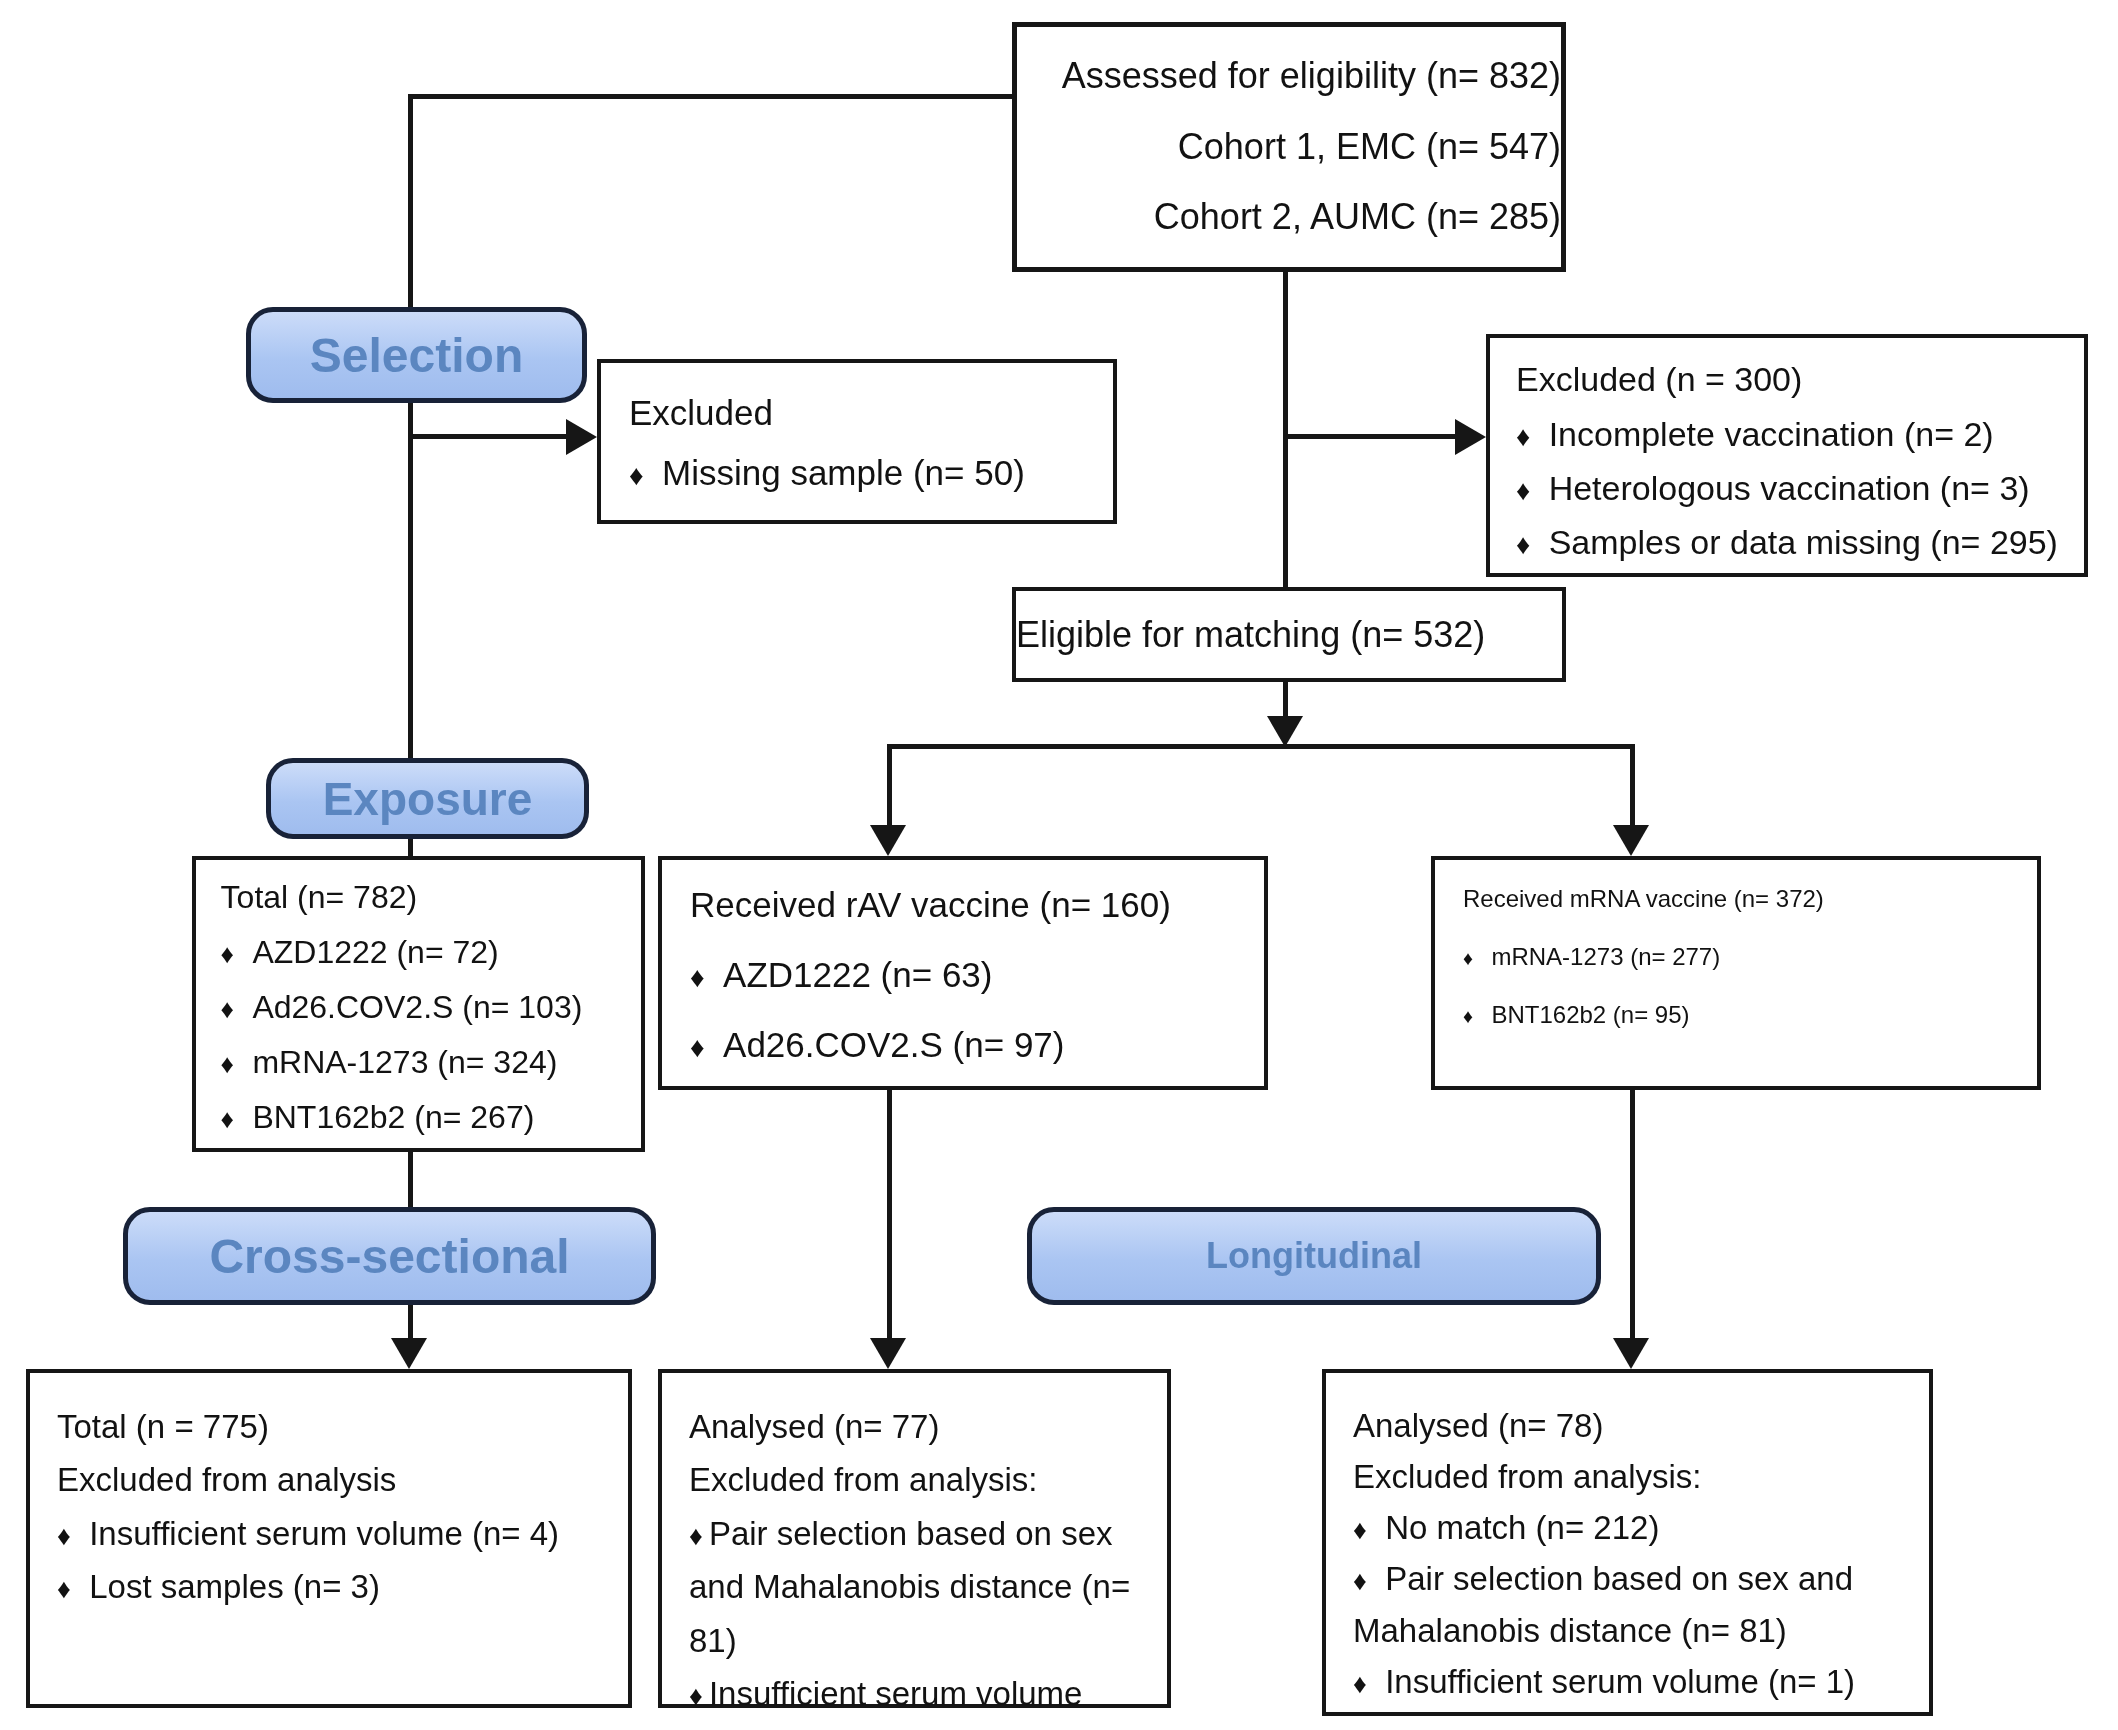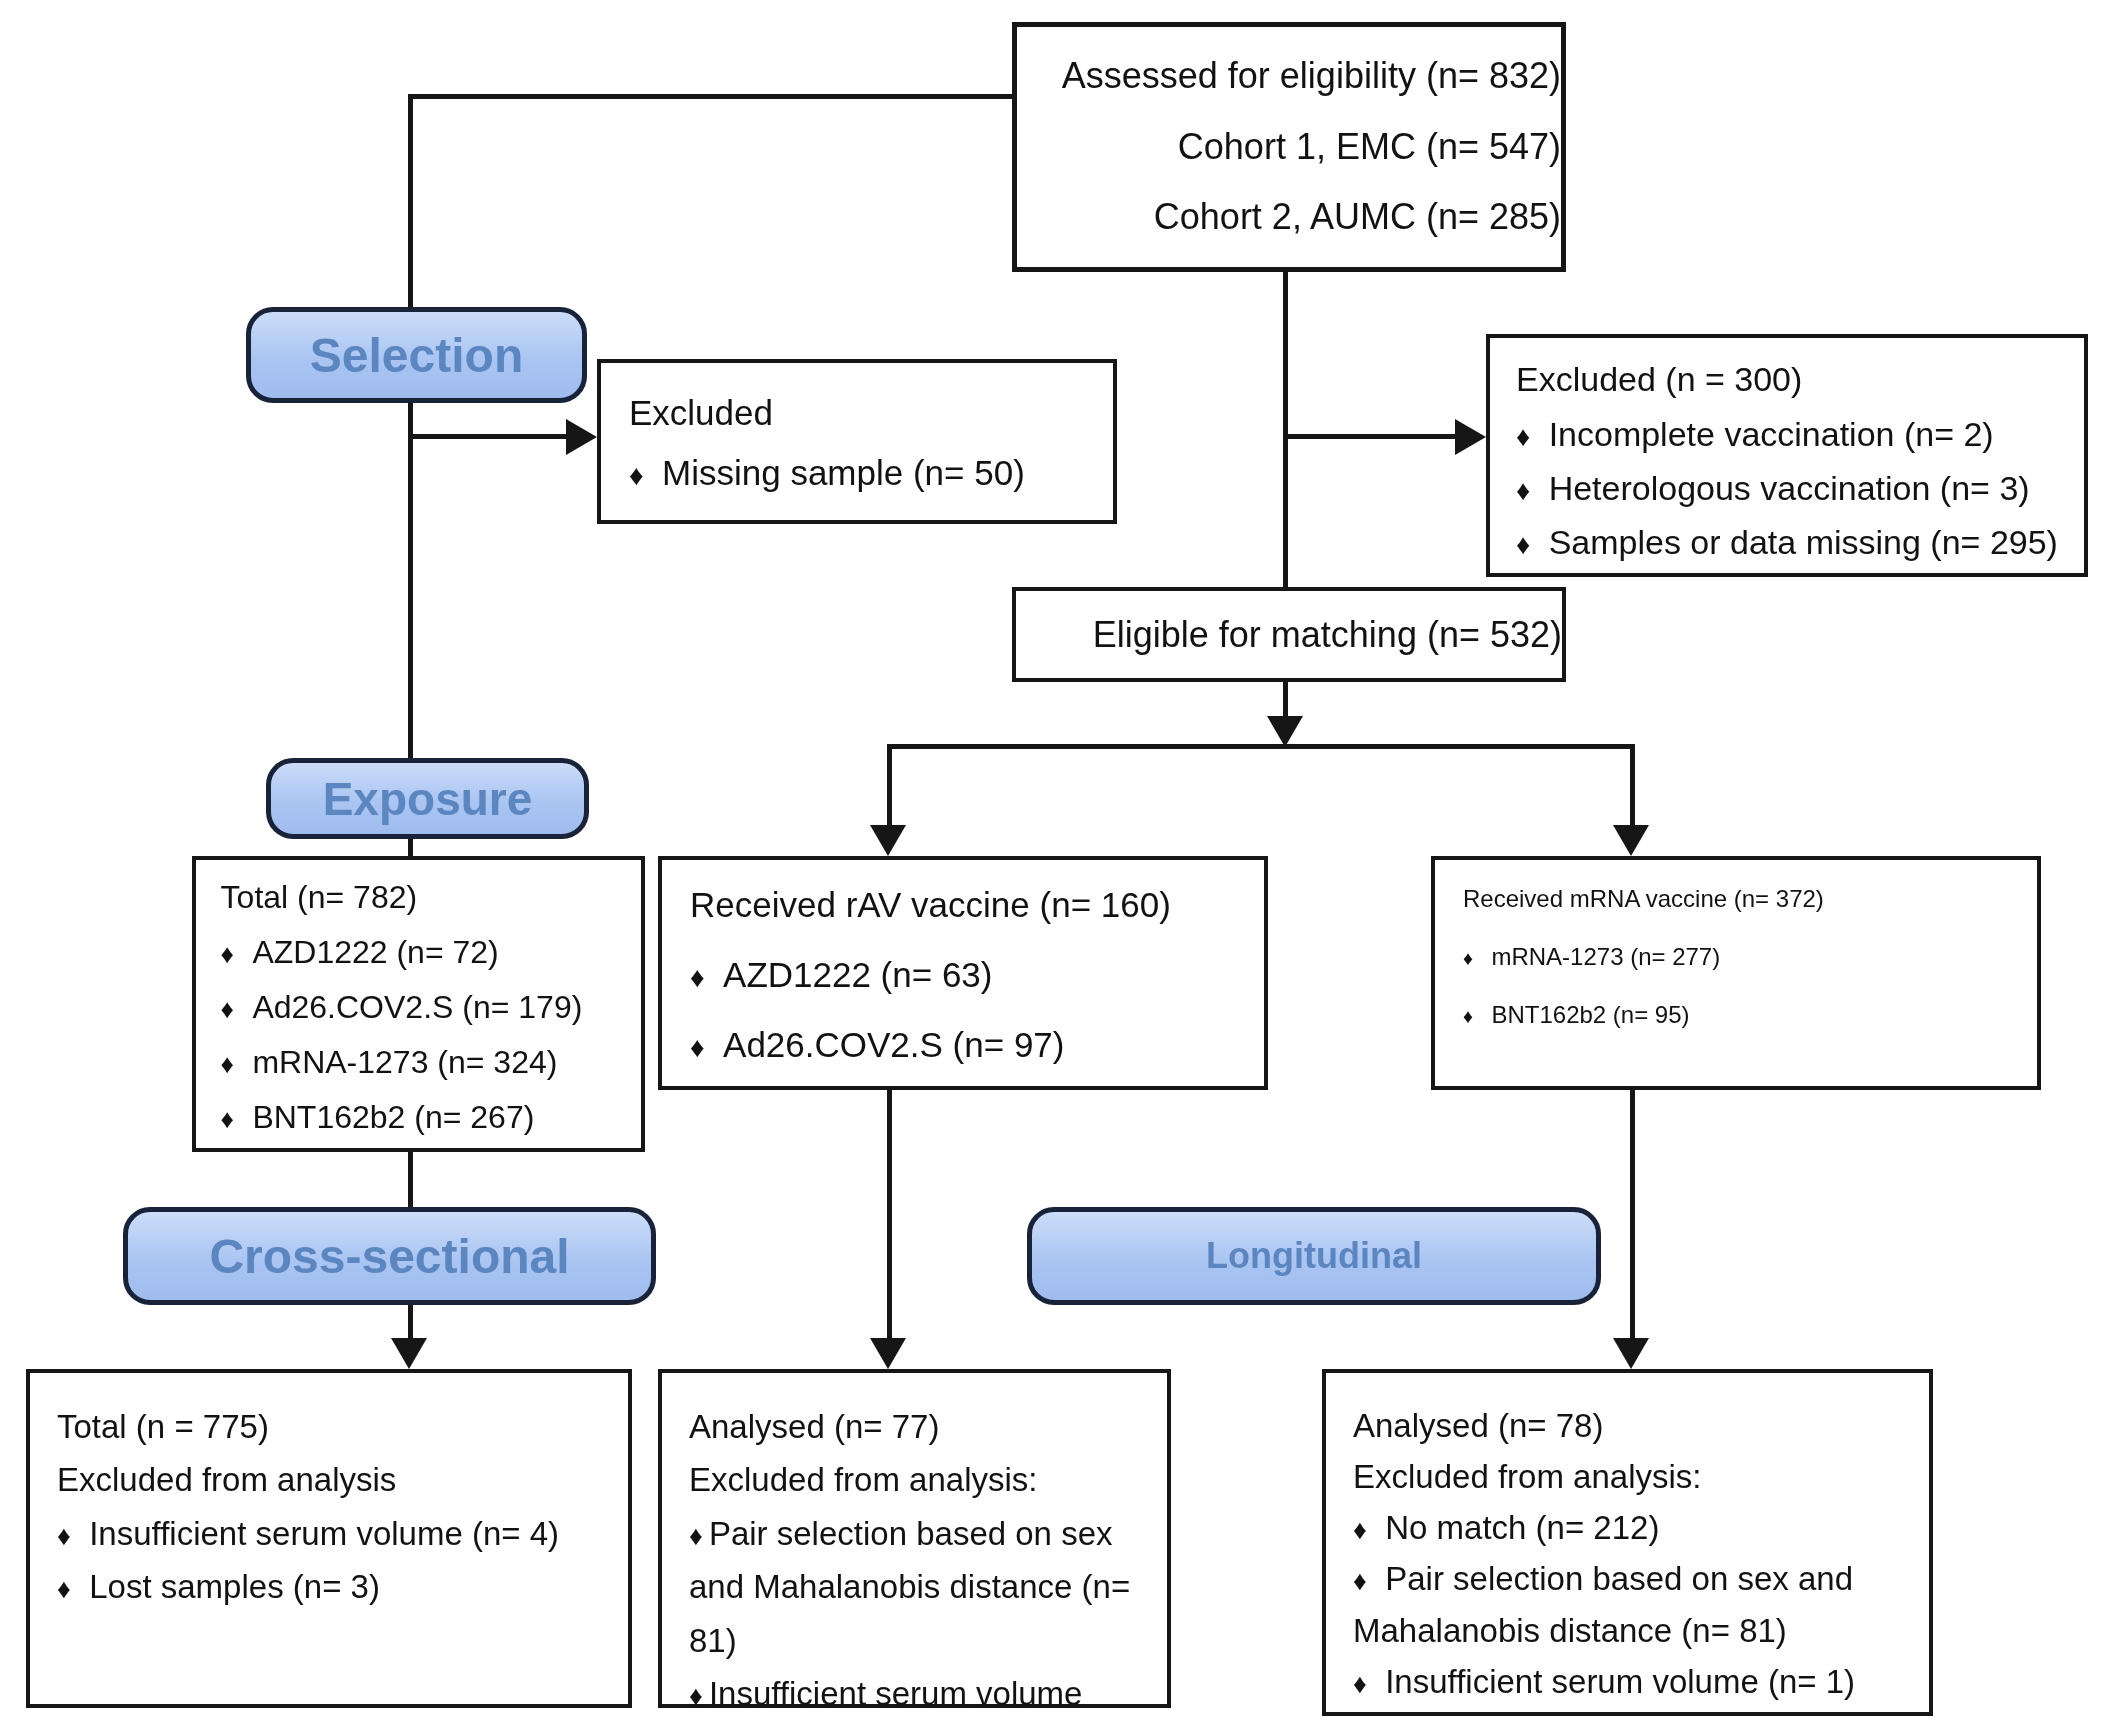--- a/index.html
+++ b/index.html
@@ -27,21 +27,21 @@
   .tight .marker { margin-right:6.1px; }
 
   
   #assessed-box   { left:1012px; top:21.5px;   width:554px; height:250px; border-width:5.1px;
                     display:flex; flex-direction:column; justify-content:space-evenly; align-items:flex-end;
                     font-size:36px; text-align:center; }
   #excluded-missing-box { left:597px; top:359px; width:520px; height:165px; font-size:35px; line-height:1.7; }
   #excluded-300-box     { left:1486px; top:318px; width:602px; height:243px; font-size:34px; line-height:1.6;margin-top:16px; }
   #excluded-300-box .inner { padding:14.3px 26px; }
   #eligible-box   { left:1012px; top:587px; width:554px; height:95px;
-                    display:flex; align-items:center; justify-content:flex-end; font-size:36px; }
+                    display:flex; align-items:center; justify-content:flex-start; font-size:36px; }
   #total782-box   { left:192px;  top:856px; width:453px;  height:296px; font-size:32px; line-height:1.72; }
   #total782-box .inner { padding:10.2px 24.6px; }
   #rav-box        { left:658px; top:856px; width:610px; height:234px; font-size:35px; }
   #mrna-box       { left:1395px; top:856px; width:610px; height:234px; font-size:24px;margin-left:36px; }
   #rav-box .inner, #mrna-box .inner { padding:24.6px 28px; }
   #rav-box .li, #mrna-box .li { margin-top:30px; }
   #total775-box   { left:26px;   top:1369px; width:606px; height:339px; font-size:33px; line-height:1.62; }
   #analysed77-box { left:658px; top:1369px; width:513px; height:339px; font-size:33px; line-height:1.62; }
   #analysed78-box { left:1322px; top:1369px; width:611px; height:347px; font-size:33px; line-height:1.55; }
   #total775-box .inner, #analysed77-box .inner, #analysed78-box .inner { padding:27px 27px; }
@@ -116,21 +116,21 @@
   </div>
 
   <div class="badge" id="exposure-badge">
     <span>Exposure</span>
   </div>
 
   <div class="box" id="total782-box">
     <div class="inner">
       <div>Total (n= 782)</div>
       <div class="li"><span class="marker">♦</span><span>AZD1222 (n= 72)</span></div>
-      <div class="li"><span class="marker">♦</span><span>Ad26.COV2.S (n= 179)</span></div>
+      <div class="li"><span class="marker">♦</span><span>Ad26.COV2.S (n= 103)</span></div>
       <div class="li"><span class="marker">♦</span><span>mRNA-1273 (n= 324)</span></div>
       <div class="li"><span class="marker">♦</span><span>BNT162b2 (n= 267)</span></div>
     </div>
   </div>
 
   <div class="box" id="rav-box">
     <div class="inner">
       <div>Received rAV vaccine (n= 160)</div>
       <div class="li"><span class="marker">♦</span><span>AZD1222 (n= 63)</span></div>
       <div class="li"><span class="marker">♦</span><span>Ad26.COV2.S (n= 97)</span></div>

